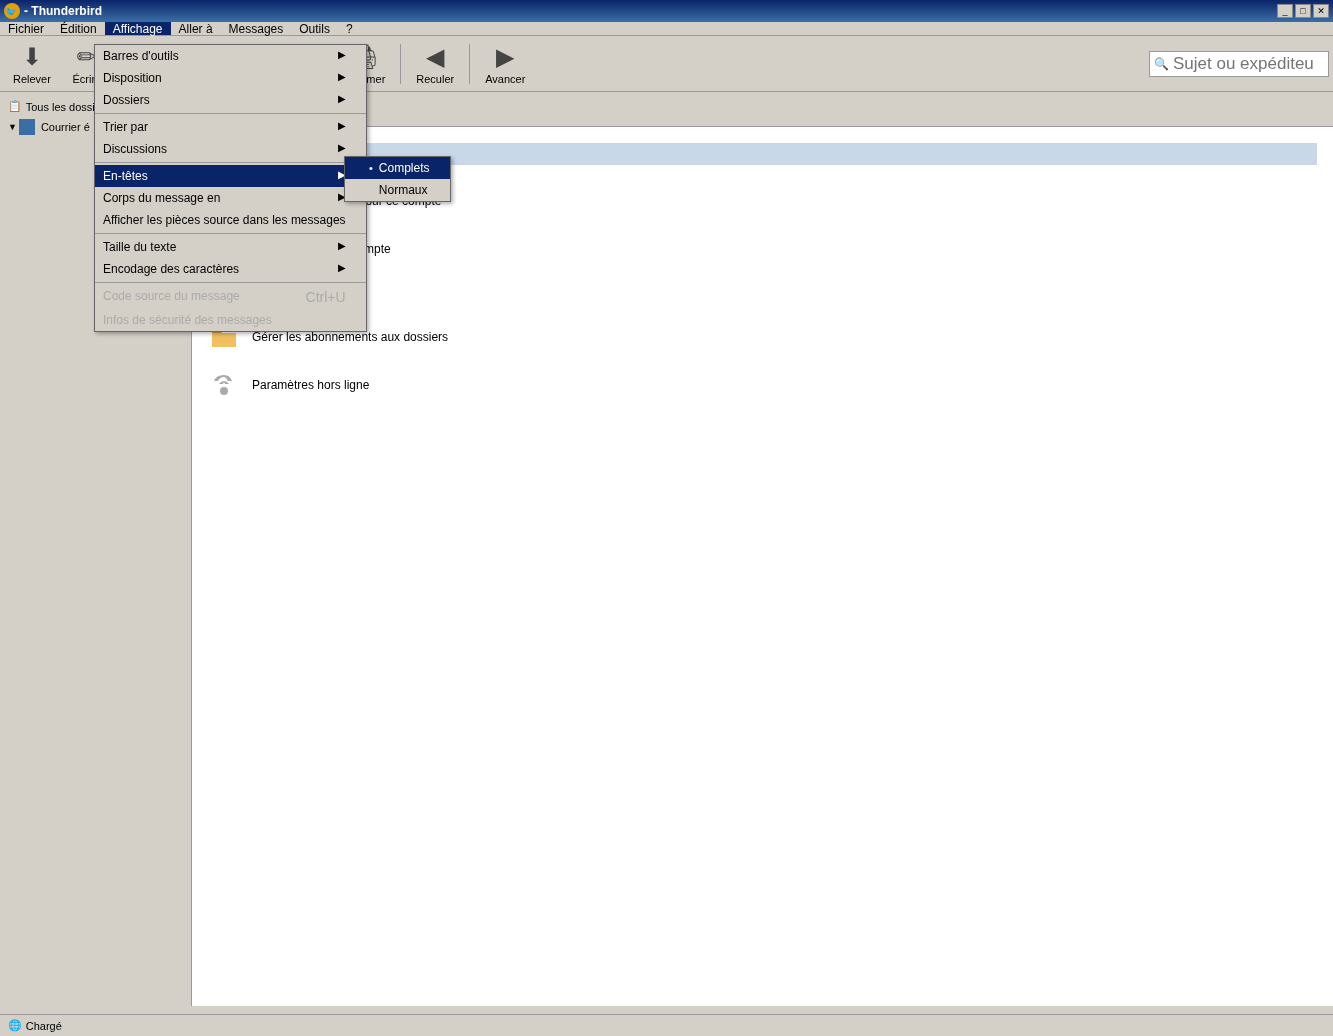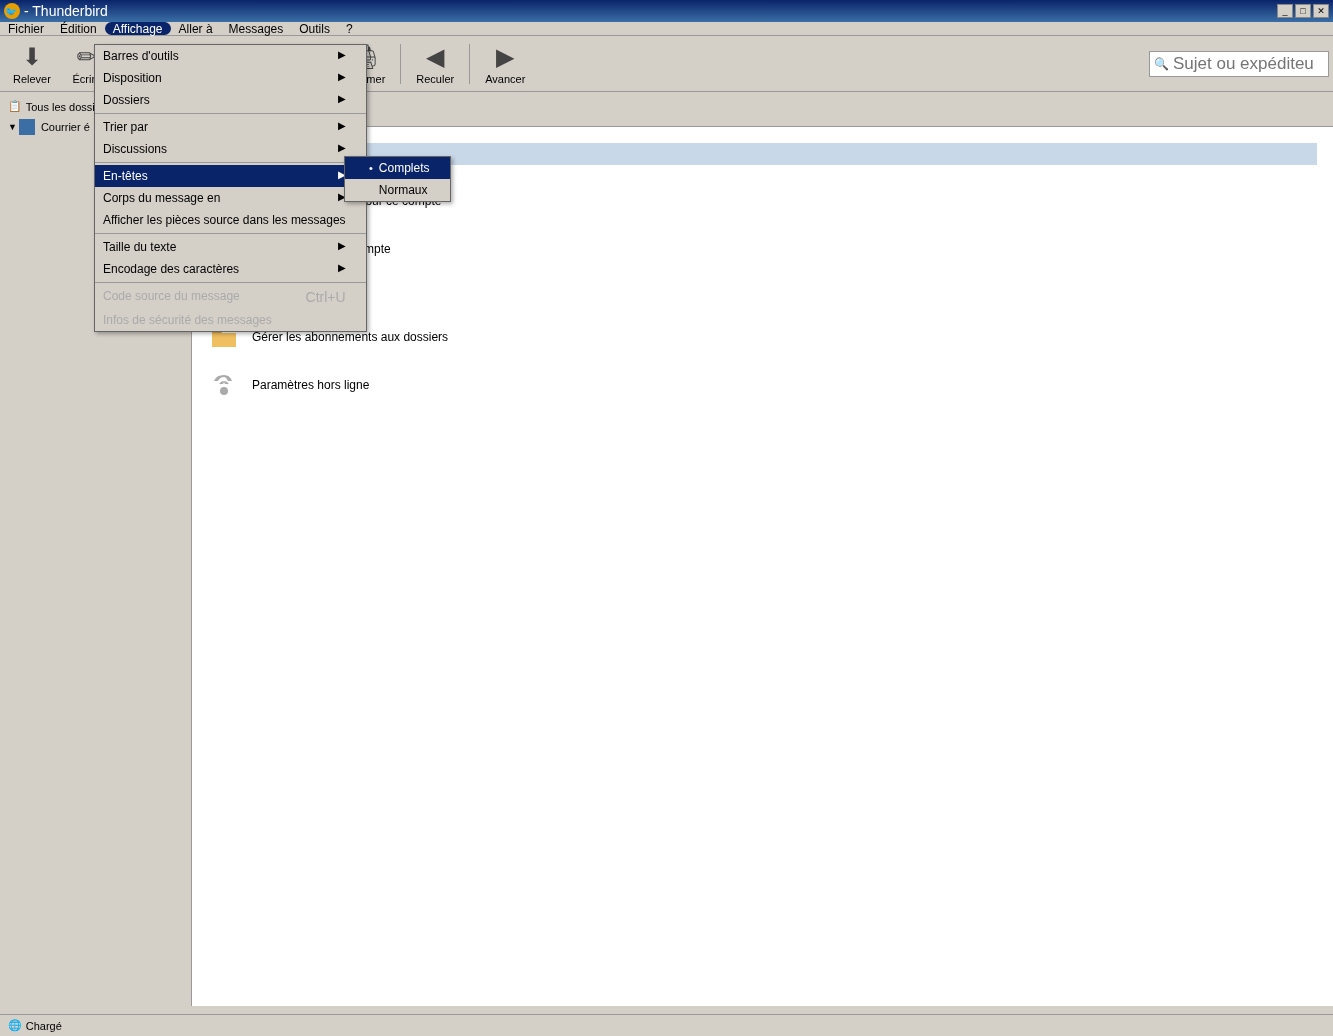--- a/index.html
+++ b/index.html
@@ -10,40 +10,40 @@
       background: linear-gradient(to bottom, #0a246a, #3a6ea5);
       height: 22px;
       display: flex;
       align-items: center;
       justify-content: space-between;
       padding: 0 4px;
       color: white;
     }
     .title-bar-left { display: flex; align-items: center; gap: 4px; }
     .title-bar-icon { width: 16px; height: 16px; background: #e8a000; border-radius: 50%; display: flex; align-items: center; justify-content: center; font-size: 10px; }
-    .title-bar-text { font-size: 14px; font-weight: normal; }
+    .title-bar-text { font-size: 12px; font-weight: bold; }
     .title-bar-controls { display: flex; gap: 2px; }
     .title-bar-btn { width: 16px; height: 14px; background: #d4d0c8; border: 1px solid #888; font-size: 9px; display: flex; align-items: center; justify-content: center; cursor: pointer; color: #000; }
 
     
     .menu-bar {
       background: #d4d0c8;
       height: 14px;
       display: flex;
       align-items: center;
       border-bottom: 1px solid #999;
     }
     .menu-item {
       padding: 2px 8px;
       cursor: pointer;
       height: 100%;
       display: flex;
       align-items: center;
     }
-    .menu-item:hover, .menu-item.active { background: #0a246a; color: white; border-radius: 7px; }
+    .menu-item:hover, .menu-item.active { background: #0a246a; color: white; }
     .menu-item.active { background: #0a246a; color: white; }
 
     
     .toolbar {
       background: #d4d0c8;
       height: 56px;
       display: flex;
       align-items: center;
       padding: 0 4px;
       border-bottom: 1px solid #999;

